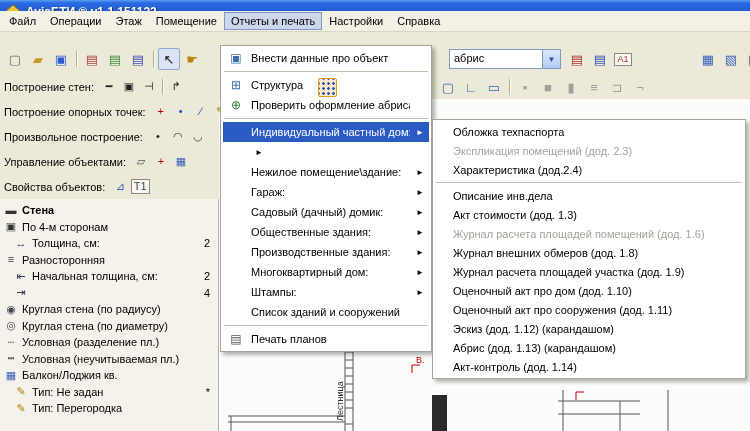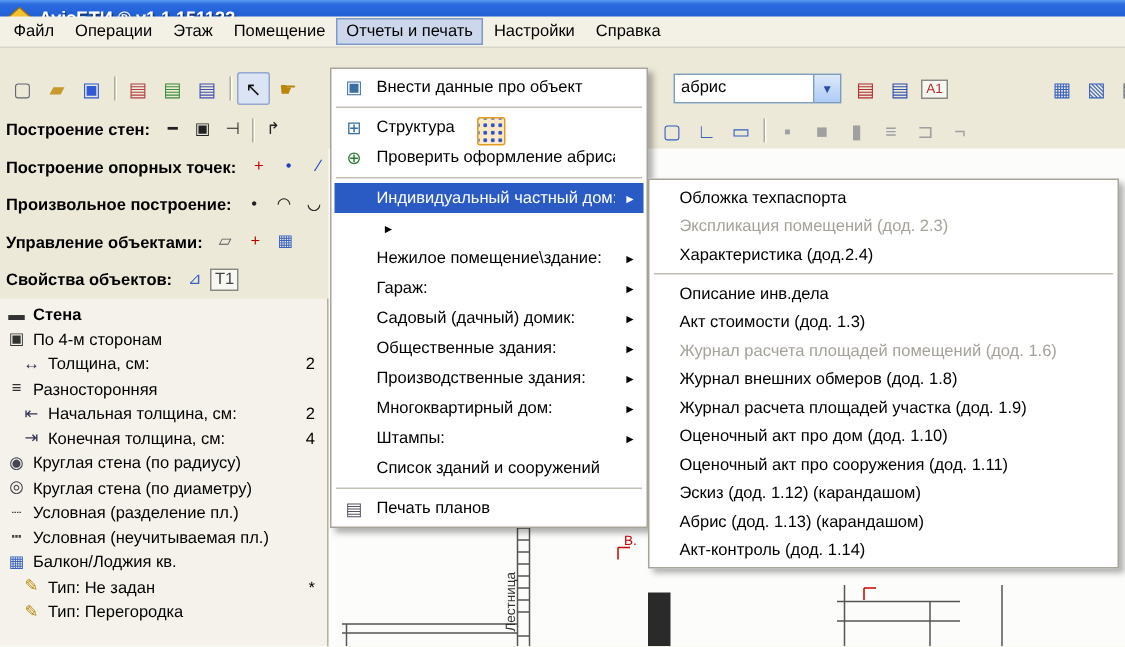--- a/index.html
+++ b/index.html
@@ -33,21 +33,21 @@
     display:inline-flex;align-items:center;justify-content:center;
     width:20px;height:20px;border:1px solid transparent;border-radius:2px;cursor:default;
   }
   .tbtn .glyph{font-size:13px;line-height:1;}
   .tbtn.pressed{border-color:#94a7cc;background:#dbe4f4;}
   .tbtn.boxed .glyph{border:1px solid #8a8a82;background:#f8f8f2;font-size:9px;padding:1px 2px;}
   .tsep{display:inline-block;width:1px;height:16px;background:#b0ac9c;margin:0 3px;box-shadow:1px 0 0 #fdfcf7;}
   
   .prow{position:absolute;left:0;width:219px;height:25px;display:flex;align-items:center;
         padding-left:4px;box-sizing:border-box;z-index:2;}
-  .plabel{margin-right:5px;white-space:nowrap;font-weight:bold;}
+  .plabel{margin-right:5px;white-space:nowrap;}
   .picons{display:inline-flex;align-items:center;gap:0;}
   .picons .tbtn{width:18px;height:18px;}
   .picons .tbtn .glyph{font-size:11px;}
   
   .combo{position:absolute;left:449px;top:49px;width:112px;height:20px;z-index:2;
          display:flex;background:#fff;border:1px solid #7f9db9;box-sizing:border-box;}
   .combo-text{flex:1;padding:2px 4px;white-space:nowrap;overflow:hidden;}
   .combo-btn{width:17px;display:flex;align-items:center;justify-content:center;
              background:linear-gradient(180deg,#dce9fb,#aecbf5);border-left:1px solid #7f9db9;
              color:#2b4fa0;font-size:8px;}
@@ -342,21 +342,20 @@
         <span class="tlabel">Разносторонняя</span>
         <span class="tvalue"></span>
       </div>
       <div class="trow" style="padding-left: 10px;">
         <span class="ticon" style="color: rgb(51, 51, 85);">⇤</span>
         <span class="tlabel">Начальная толщина, см:</span>
         <span class="tvalue">2</span>
       </div>
       <div class="trow" style="padding-left: 10px;">
         <span class="ticon" style="color: rgb(51, 51, 85);">⇥</span>
-        <span class="tlabel">Конечная толщина, см:</span>
         <span class="tvalue">4</span>
       </div>
       <div class="trow">
         <span class="ticon" style="color: rgb(68, 68, 85);">◉</span>
         <span class="tlabel">Круглая стена (по радиусу)</span>
         <span class="tvalue"></span>
       </div>
       <div class="trow">
         <span class="ticon" style="color: rgb(68, 68, 85);">◎</span>
         <span class="tlabel">Круглая стена (по диаметру)</span>

